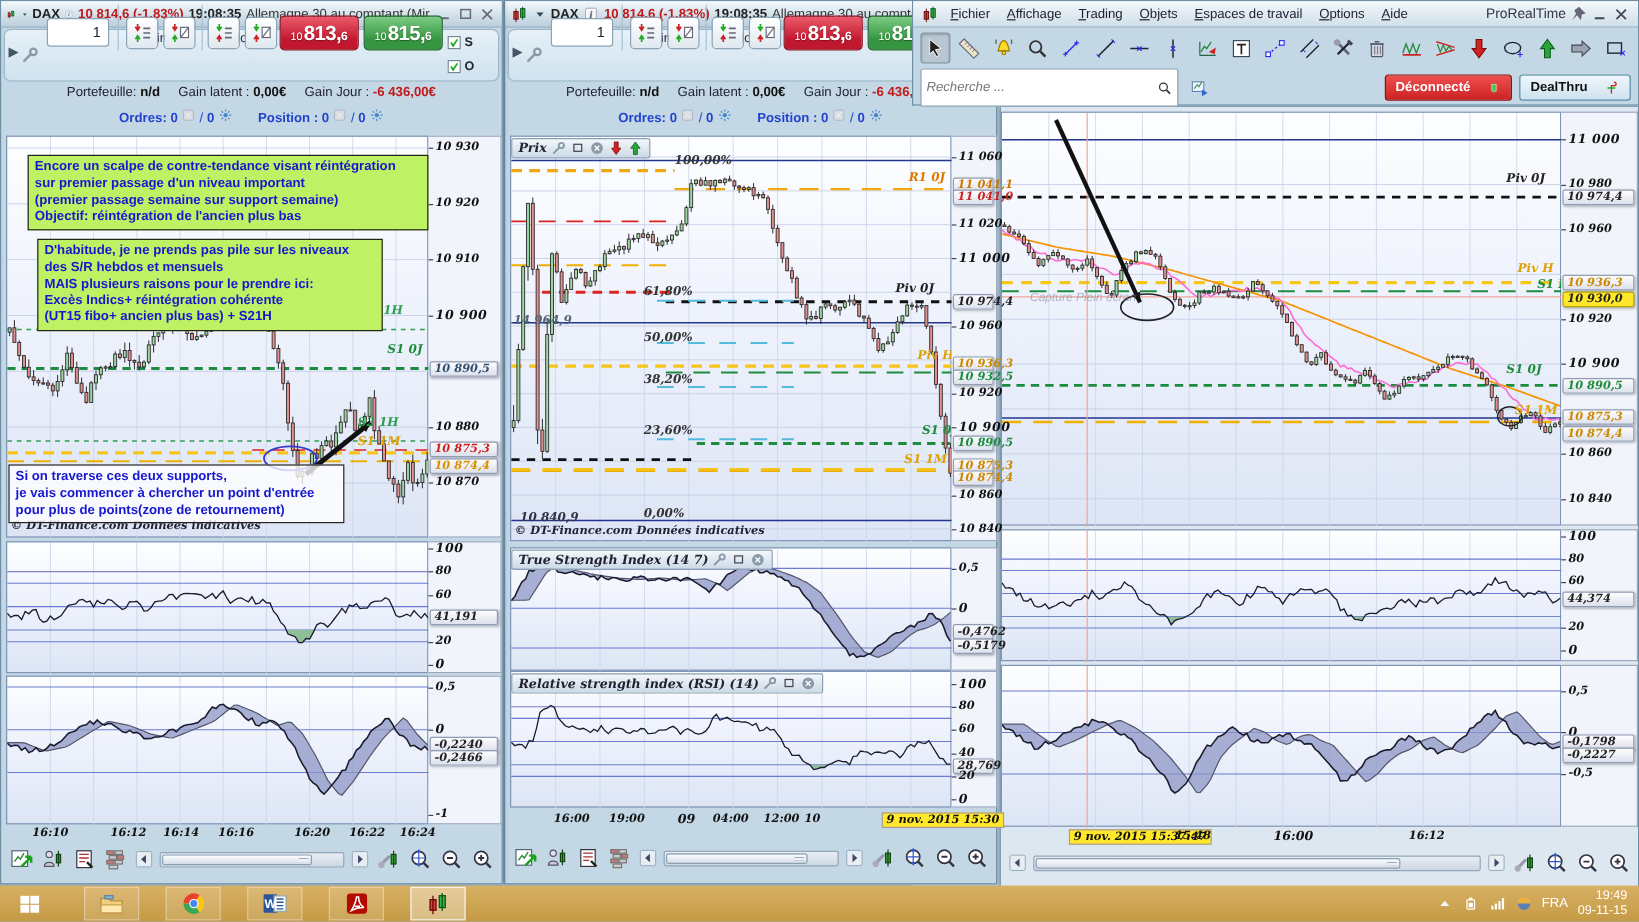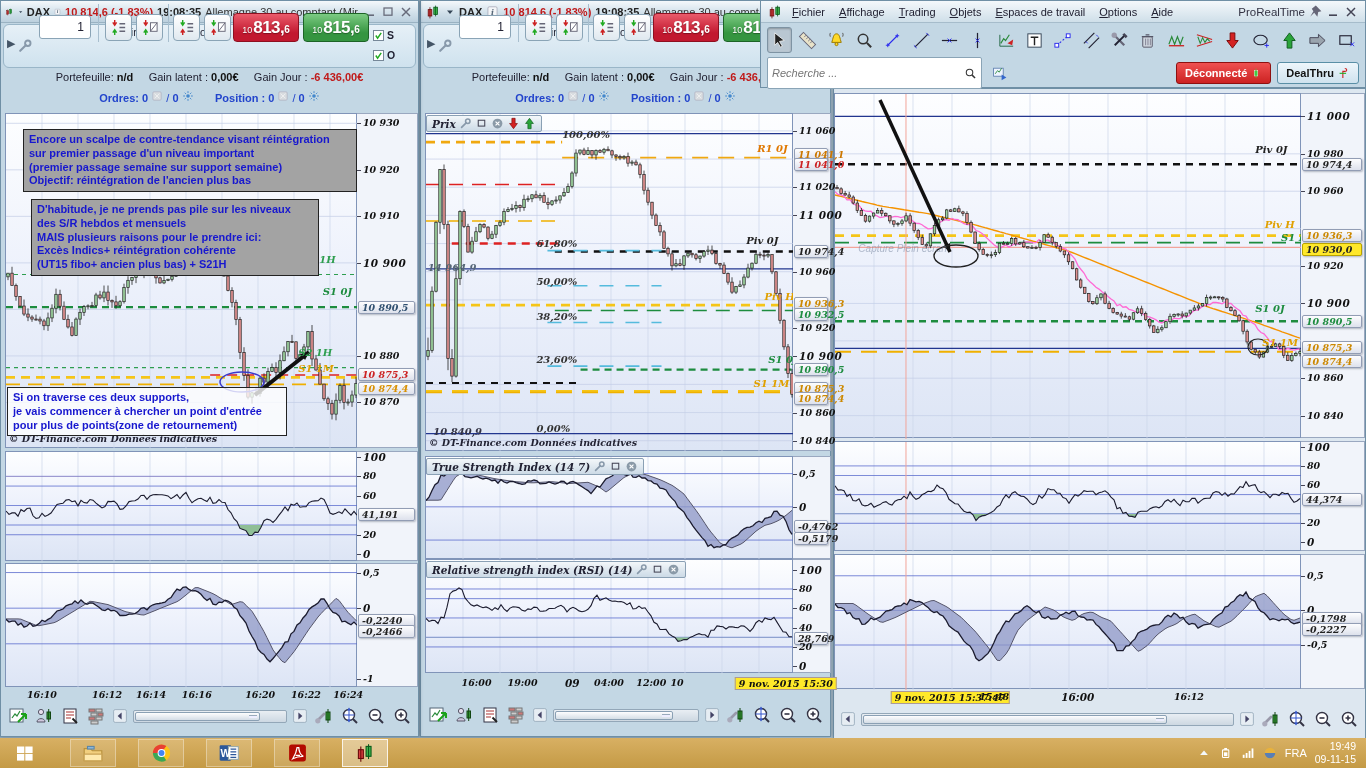--- a/index.html
+++ b/index.html
@@ -58,21 +58,21 @@
   .tick.b { font-size:10.5px; letter-spacing:.5px; }
   .tick:before { content:""; position:absolute; left:-6px; top:6px; width:4px; height:1px; background:#445; }
   .axbox { position:absolute; left:1px; right:2px; height:13px; line-height:12px;
            background:linear-gradient(#fdfdfe,#dde1ec); border:1px solid #929db4;
            box-shadow:1px 1px 2px rgba(60,70,90,.35); border-radius:2px;
            font:italic bold 9.5px "DejaVu Serif", serif; padding-left:3px; white-space:nowrap; }
   .axbox.y { background:#ffe82a; border-color:#b8a300; }
   .mark { position:absolute; font:italic bold 10px "DejaVu Serif", serif; white-space:nowrap;
           transform:translate(0,-6px); }
   .mark.plain { font:italic 10px "Liberation Sans", sans-serif; }
-  .anno { position:absolute; background:#a3a3a3; border:1px solid #222; color:#1717cf;
+  .anno { position:absolute; background:#bef264; border:1px solid #222; color:#1717cf;
           font:bold 11px/1.25 "Liberation Sans", sans-serif; padding:3px 5px; white-space:pre-line; z-index:5; }
   .copyr { position:absolute; font:italic bold 9.5px "DejaVu Serif", serif; color:#223; z-index:4; }
   .itit { position:absolute; display:inline-flex; align-items:center; gap:3px; z-index:4;
           background:linear-gradient(#f3f7fa,#ccdae6); border:1px solid #8aa0b4; border-radius:2px;
           padding:1px 5px; font:italic bold 10.5px "DejaVu Serif", serif; color:#223; }
   .itit .ic { width:13px; height:13px; }
   .trow { position:absolute; height:15px; }
   .trow span { position:absolute; transform:translateX(-50%); font:italic bold 9.5px "DejaVu Serif", serif; color:#111; white-space:nowrap; }
   .trow span.tb { font-size:10.5px; }
   .trow span.thl { background:#ffe92a; border:1px solid #a99; padding:0 3px; transform:translateX(-12%); }
@@ -94,21 +94,21 @@
   #brand { margin-left:auto; font-size:11.5px; color:#334; }
   #tools { position:absolute; left:0; top:23px; right:0; height:32px; display:flex; align-items:center;
            gap:3px; padding:0 6px; }
   #tools .icbtn { width:26px; height:26px; }
   #tools .icbtn svg { width:19px; height:19px; }
   #searchrow { position:absolute; left:0; top:57px; right:0; height:30px; display:flex; align-items:center;
                gap:6px; padding:0 6px; }
   #searchbox { width:215px; height:22px; background:#fff; border:1px solid #8aa4b6; border-radius:2px;
                display:flex; align-items:center; padding:15px 4px; }
   #searchbox input { border:none; outline:none; flex:1; font:italic 11px "Liberation Sans",sans-serif; color:#888; background:transparent; }
-  .rbtn { height:22px; display:inline-flex; align-items:center; gap:3px; padding:0 8px; border-radius:3px;
+  .rbtn { height:22px; display:inline-flex; align-items:center; gap:14px; padding:0 8px; border-radius:3px;
           font-weight:bold; }
   #disco { margin-left:auto; background:linear-gradient(#ef5050,#cc2222); border:1px solid #8e1010; color:#fff; }
   #dealthru { background:linear-gradient(#eef6fb,#cfe2ee); border:1px solid #5a8fa6; color:#111; }
   
   #taskbar { position:absolute; left:0; top:738px; width:1366px; height:30px; z-index:50;
              background:linear-gradient(#d2a855,#c executives); background:linear-gradient(180deg,#d8b063,#c49a45); display:flex; align-items:center; }
   .tbApp { width:46px; height:28px; margin:0 2px; display:flex; align-items:center; justify-content:center;
            border:1px solid rgba(255,255,255,.35); background:rgba(255,255,255,.12); }
   .tbApp svg { width:22px; height:22px; }
   .tbApp.start { border:none; background:transparent; }

